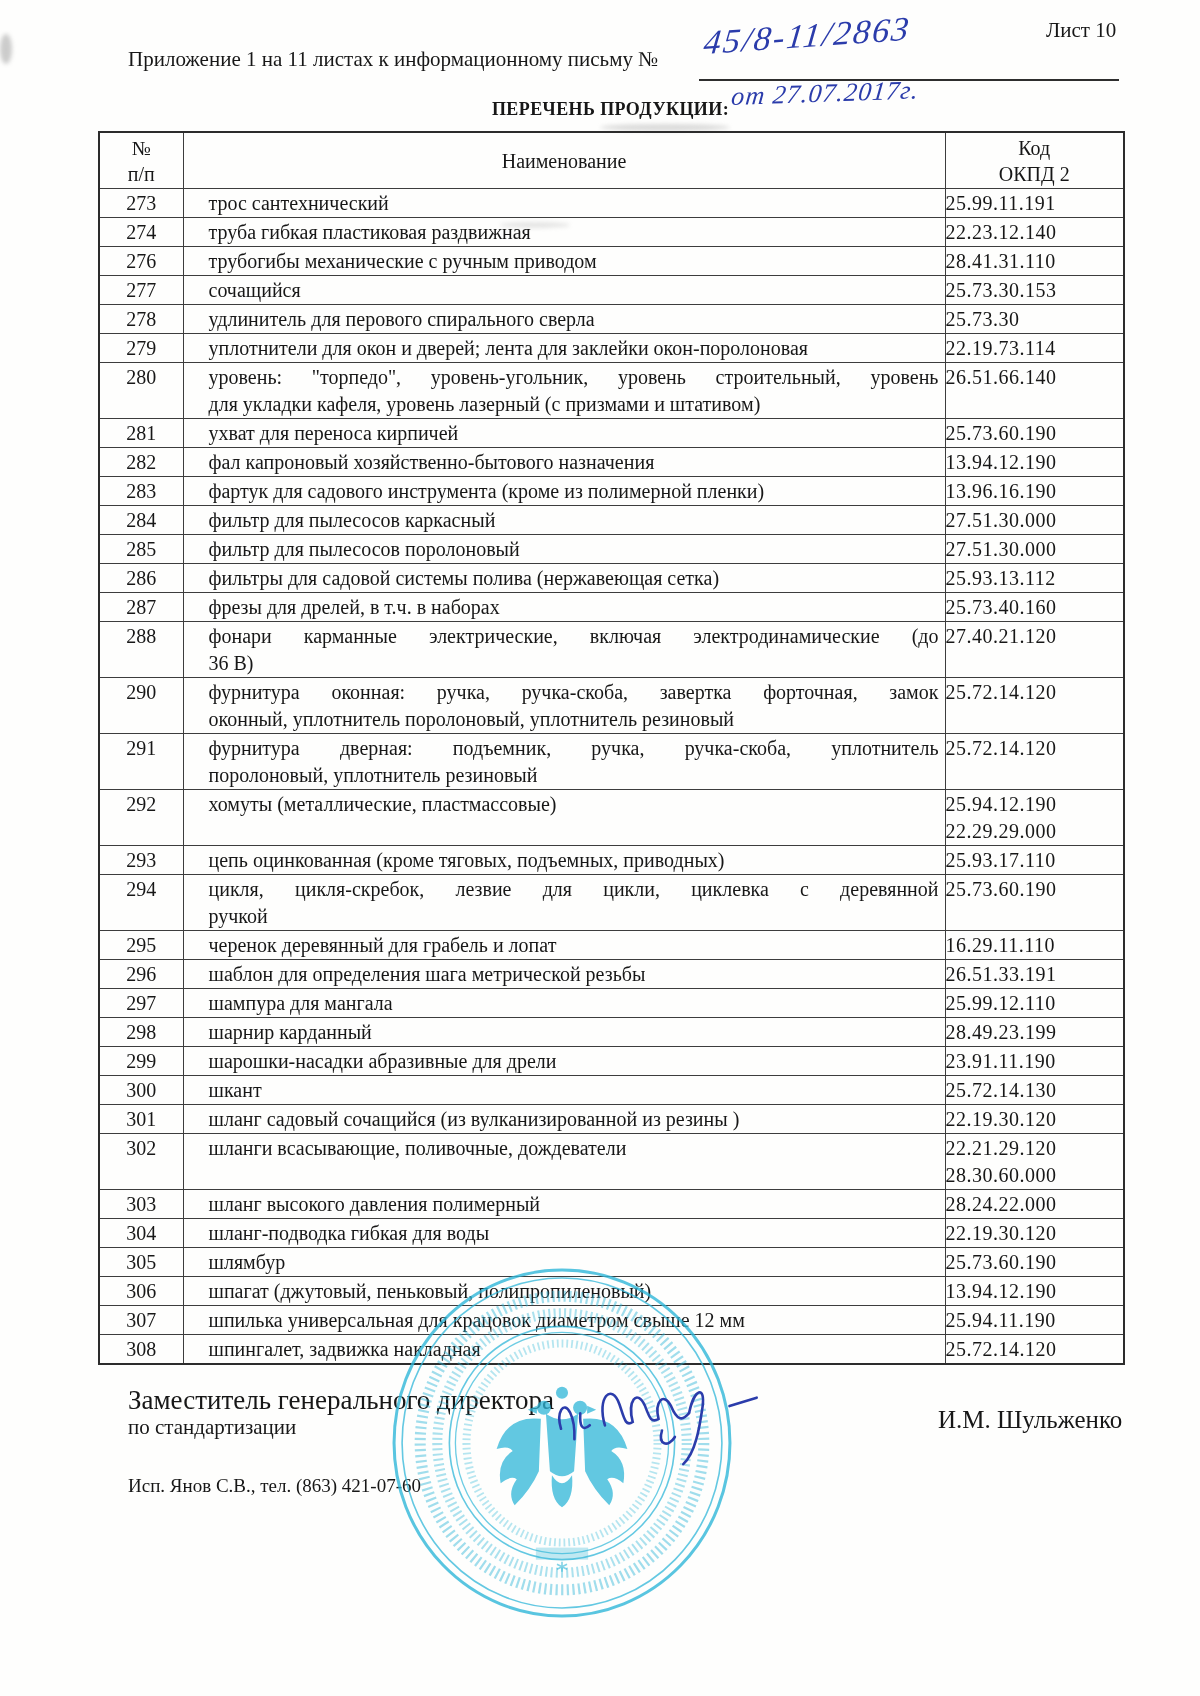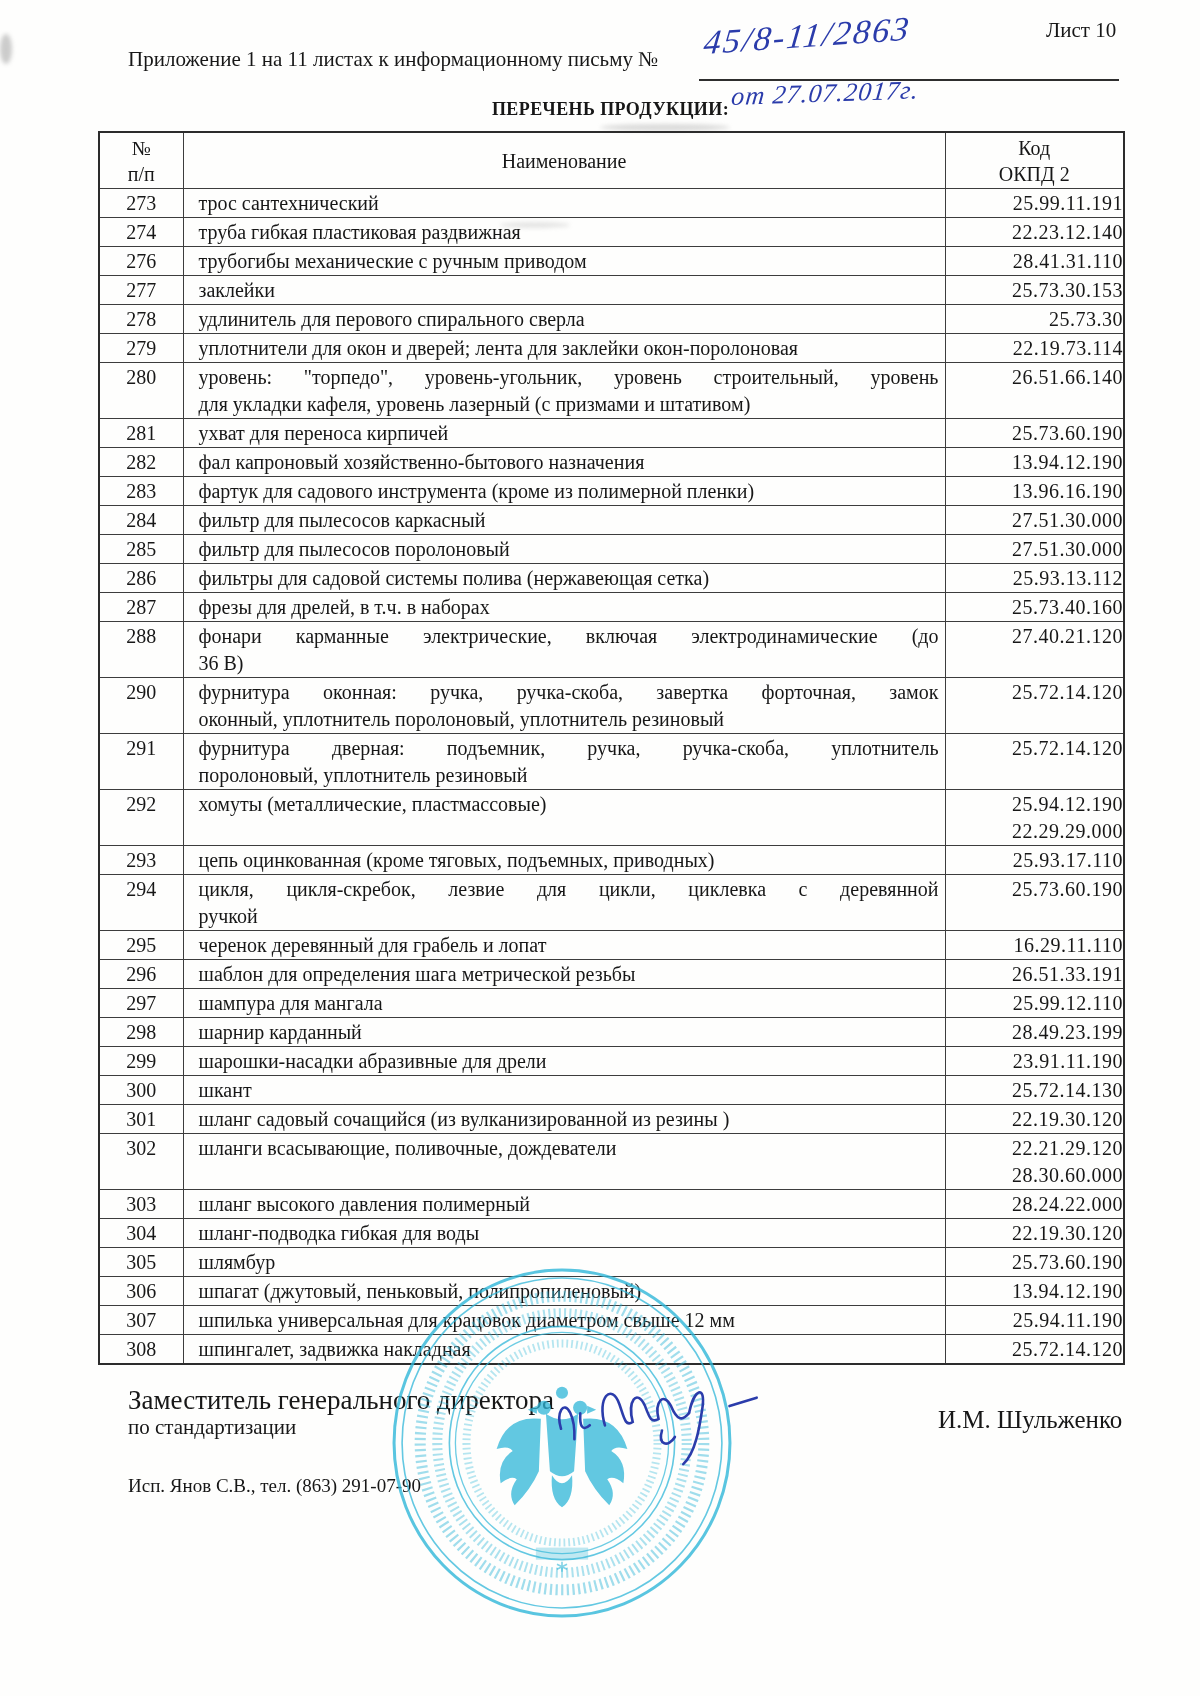--- a/index.html
+++ b/index.html
@@ -32,23 +32,23 @@
   }
   .product-table th, .product-table td { border:1px solid var(--border); }
   .product-table th {
     font-weight:normal; font-size:20px; line-height:26px; vertical-align:middle;
     height:55px; text-align:center; padding:0;
   }
   .product-table td {
     font-size:20px; line-height:27px; vertical-align:top; padding:1px 0 0 0;
   }
   td.cell-num  { text-align:center; }
-  td.cell-name { padding-left:15px; padding-right:6px; }
+  td.cell-name { padding-left:25px; padding-right:6px; }
   td.cell-name .jline { text-align:justify; text-align-last:justify; }
-  td.cell-code { text-align:right; letter-spacing:.5px; }
+  td.cell-code { text-align:left; letter-spacing:.5px; }
 
   
   .sign-line1 { position:absolute; top:1385px; left:128px; font-size:27px; }
   .sign-line2 { position:absolute; top:1415px; left:128px; font-size:21px; }
   .signer-name { position:absolute; top:1406px; left:938px; font-size:25px; }
   .executor { position:absolute; top:1475px; left:128px; font-size:19px; }
 
   
   .stamp-svg { position:absolute; left:388px; top:1266px; width:348px; height:354px; }
   .signature-svg { position:absolute; left:540px; top:1352px; width:250px; height:125px; }
@@ -120,21 +120,21 @@
       <td class="cell-name">
             <div>трубогибы механические с ручным приводом</div>
           </td>
       <td class="cell-code">
             <div>28.41.31.110</div>
           </td>
     </tr>
         <tr>
       <td class="cell-num">277</td>
       <td class="cell-name">
-            <div>заклейки</div>
+            <div>сочащийся</div>
           </td>
       <td class="cell-code">
             <div>25.73.30.153</div>
           </td>
     </tr>
         <tr>
       <td class="cell-num">278</td>
       <td class="cell-name">
             <div>удлинитель для перового спирального сверла</div>
           </td>
@@ -409,21 +409,21 @@
       <td class="cell-code">
             <div>25.72.14.120</div>
           </td>
     </tr>
       </tbody>
   </table>
 
   <div class="sign-line1">Заместитель генерального директора</div>
   <div class="sign-line2">по стандартизации</div>
   <div class="signer-name">И.М. Шульженко</div>
-  <div class="executor">Исп. Янов С.В., тел. (863) 291-07-90</div>
+  <div class="executor">Исп. Янов С.В., тел. (863) 421-07-60</div>
 
   <svg class="stamp-svg" viewBox="0 0 346 352">
     <g stroke="var(--stamp)" fill="none">
       <ellipse cx="173" cy="176" rx="167" ry="172" stroke-width="3" opacity=".8"></ellipse>
       <ellipse cx="173" cy="176" rx="159" ry="164" stroke-width="1.6" opacity=".75"></ellipse>
       <ellipse cx="173" cy="176" rx="141" ry="146" stroke-width="11" opacity=".45" stroke-dasharray="2.2 3.4"></ellipse>
       <ellipse cx="173" cy="176" rx="124" ry="129" stroke-width="10" opacity=".4" stroke-dasharray="2 3.2"></ellipse>
       <ellipse cx="173" cy="176" rx="112" ry="116" stroke-width="1.6" opacity=".75"></ellipse>
       <ellipse cx="173" cy="176" rx="106" ry="110" stroke-width="1.3" opacity=".7"></ellipse>
       <ellipse cx="173" cy="176" rx="95" ry="99" stroke-width="8" opacity=".35" stroke-dasharray="1.8 3"></ellipse>

